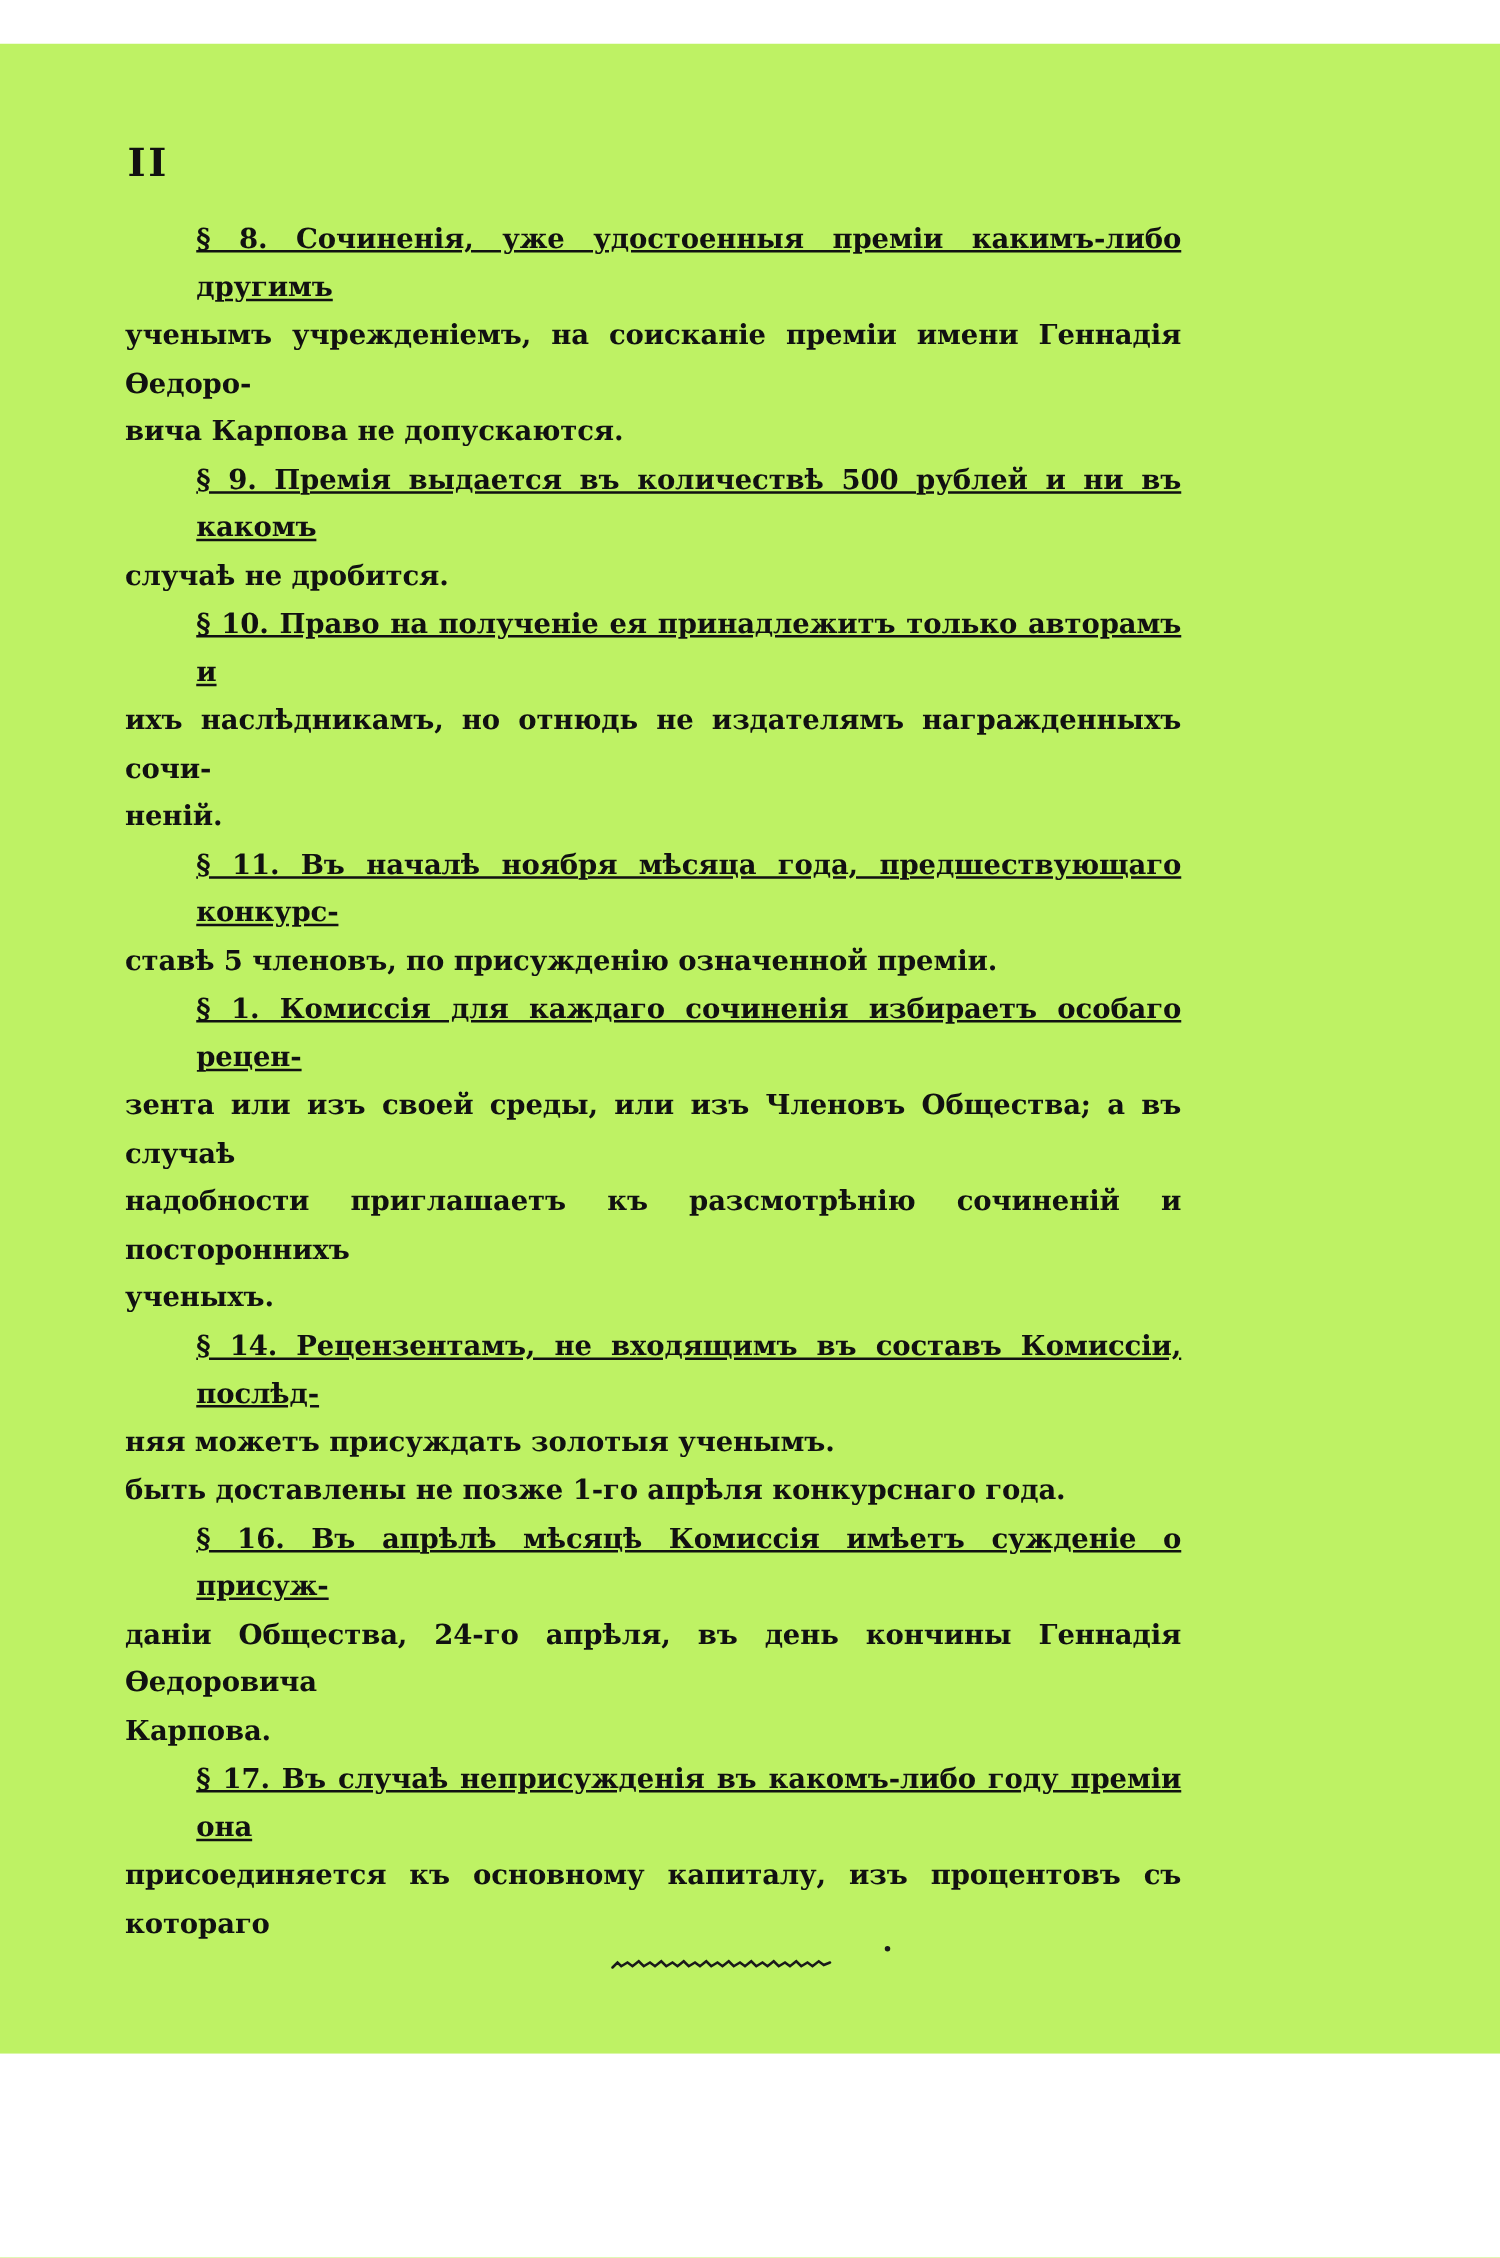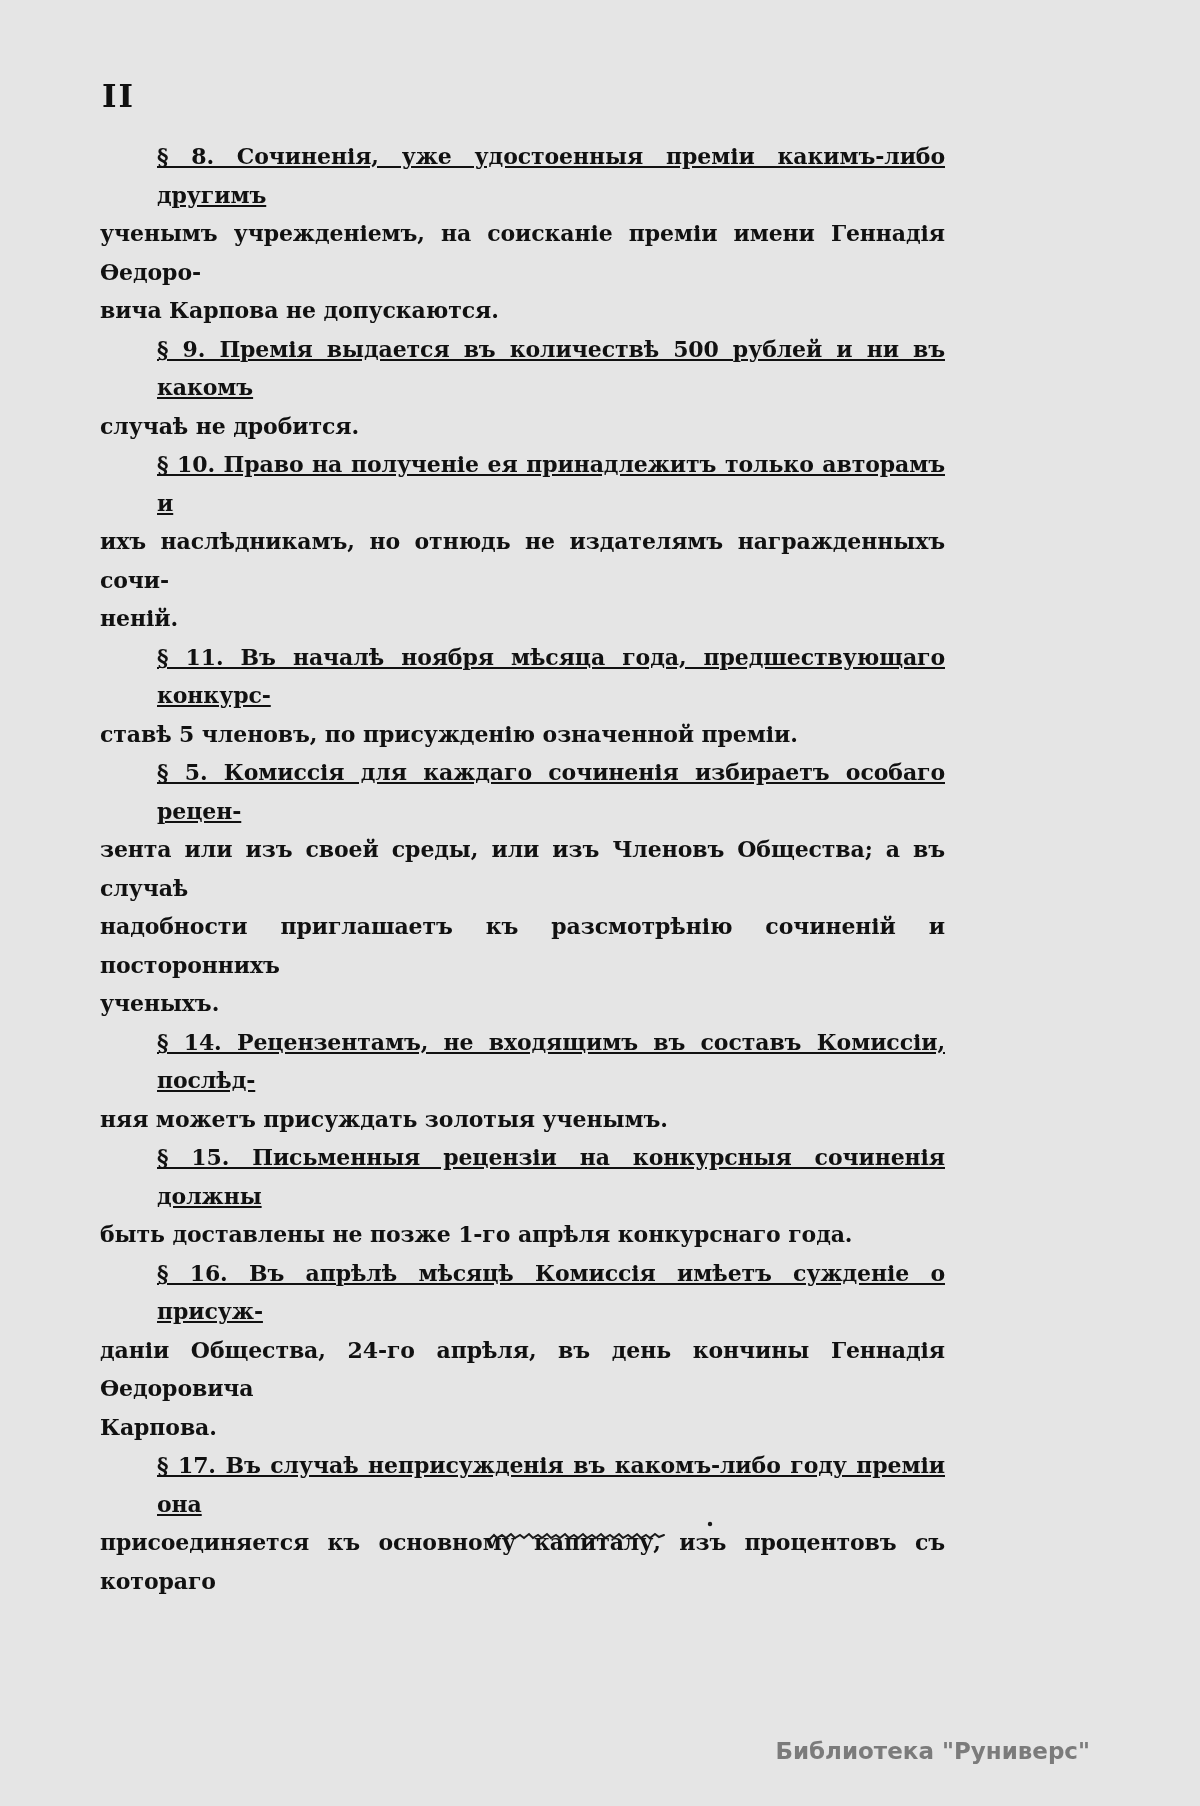--- a/index.html
+++ b/index.html
@@ -3,25 +3,26 @@
 <meta charset="utf-8">
 <style>
   html, body {
     margin: 0;
     padding: 0;
     background: #ffffff;
   }
   .page {
     position: relative;
     width: 1200px;
-    height: 1806px;
-    background: #e5e5e5;
+    height: 1608px;
+    background: #bef264;
     overflow: hidden;
     font-family: "DejaVu Serif", "Liberation Serif", serif;
     color: #111111;
+    margin-top: 35px;
   }
   .page-number {
     position: absolute;
     left: 102px;
     top: 78px;
     font-size: 31px;
     font-weight: 700;
     letter-spacing: 2px;
   }
   .text-block {
@@ -85,33 +86,32 @@
       <div class="line end">неній.</div>
     </div>
 
     <div class="para">
       <div class="line first">§ 11. Въ началѣ ноября мѣсяца года, предшествующаго конкурс-</div>
       <div class="line end">ставѣ 5 членовъ, по присужденію означенной преміи.</div>
     </div>
 
 
     <div class="para">
-      <div class="line first">§ 5. Комиссія для каждаго сочиненія избираетъ особаго рецен-</div>
+      <div class="line first">§ 1. Комиссія для каждаго сочиненія избираетъ особаго рецен-</div>
       <div class="line">зента или изъ своей среды, или изъ Членовъ Общества; а въ случаѣ</div>
       <div class="line">надобности приглашаетъ къ разсмотрѣнію сочиненій и постороннихъ</div>
       <div class="line end">ученыхъ.</div>
     </div>
 
     <div class="para">
       <div class="line first">§ 14. Рецензентамъ, не входящимъ въ составъ Комиссіи, послѣд-</div>
       <div class="line end">няя можетъ присуждать золотыя ученымъ.</div>
     </div>
 
     <div class="para">
-      <div class="line first">§ 15. Письменныя рецензіи на конкурсныя сочиненія должны</div>
       <div class="line end">быть доставлены не позже 1-го апрѣля конкурснаго года.</div>
     </div>
 
     <div class="para">
       <div class="line first">§ 16. Въ апрѣлѣ мѣсяцѣ Комиссія имѣетъ сужденіе о присуж-</div>
       <div class="line">даніи Общества, 24-го апрѣля, въ день кончины Геннадія Ѳедоровича</div>
       <div class="line end">Карпова.</div>
     </div>
 
     <div class="para">

